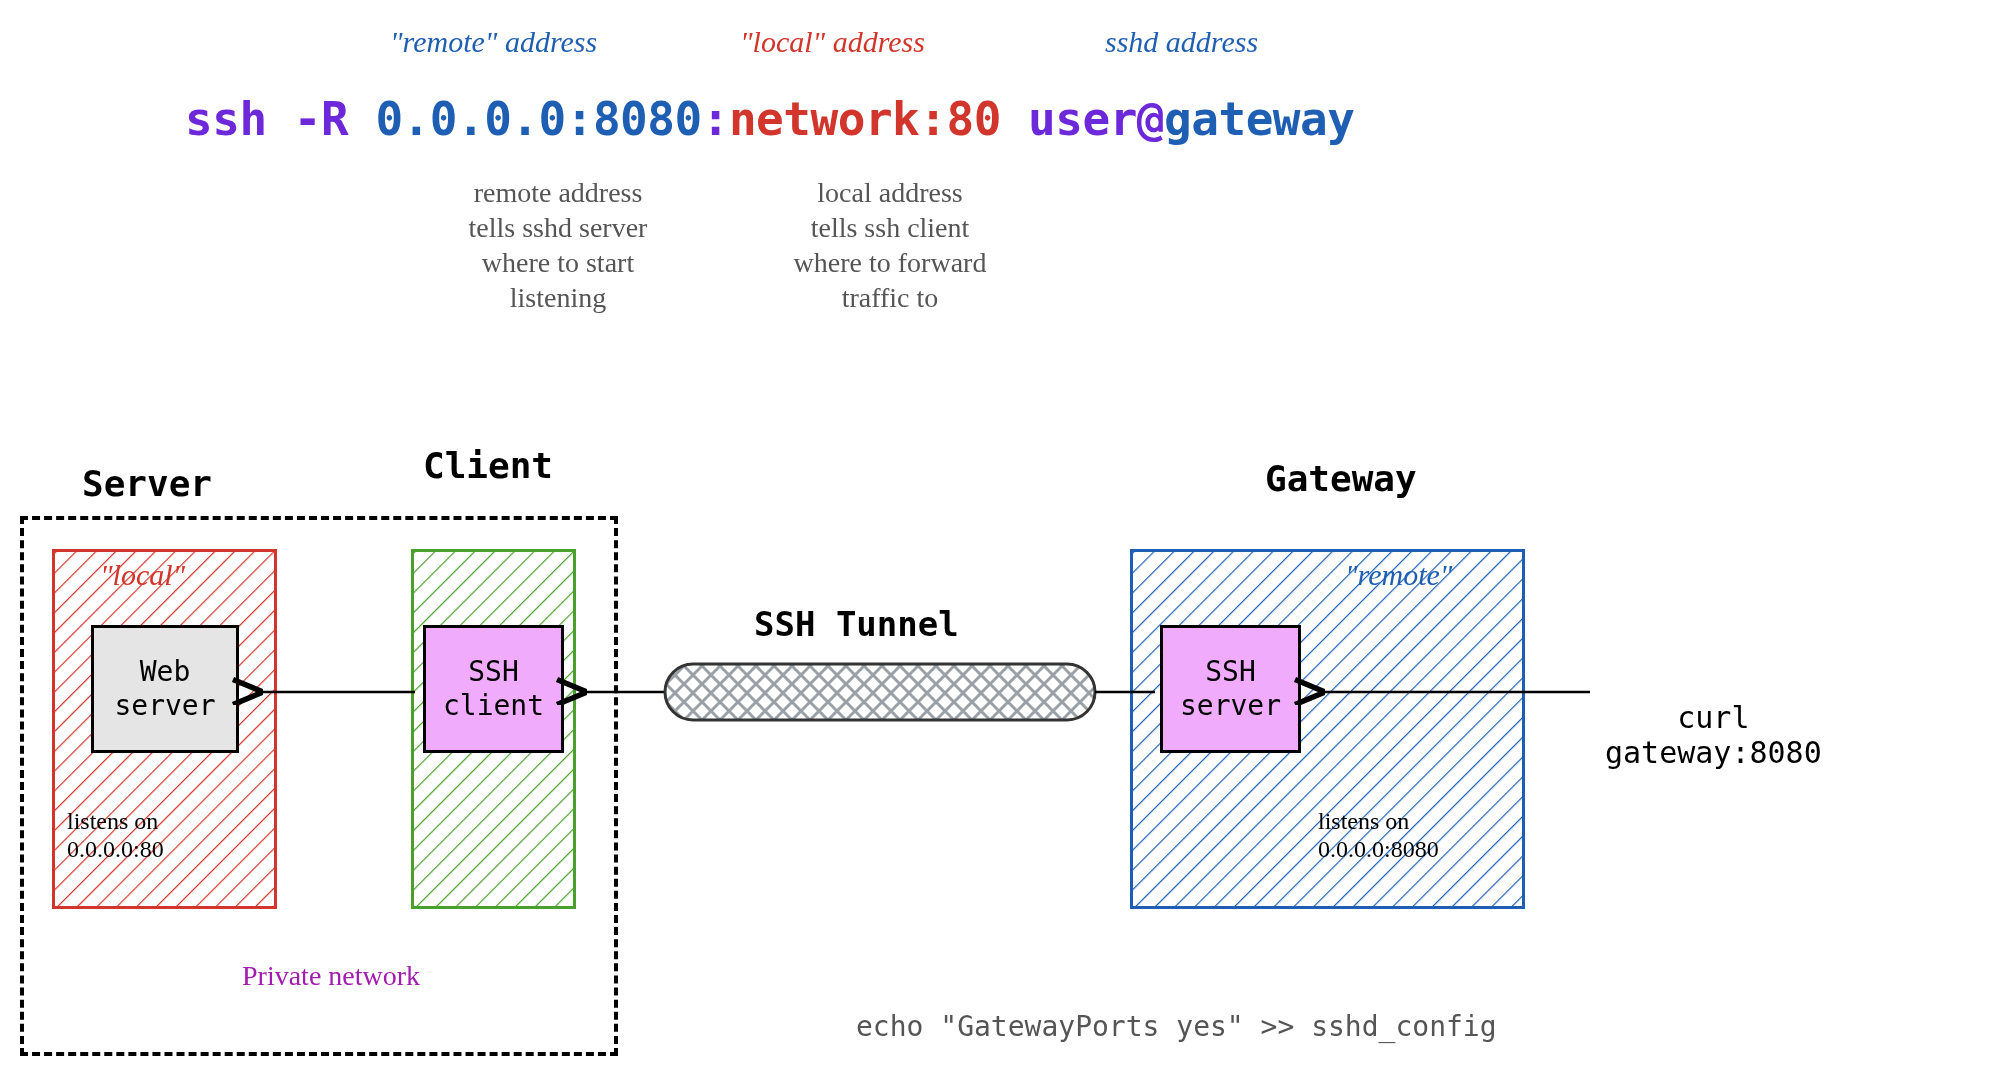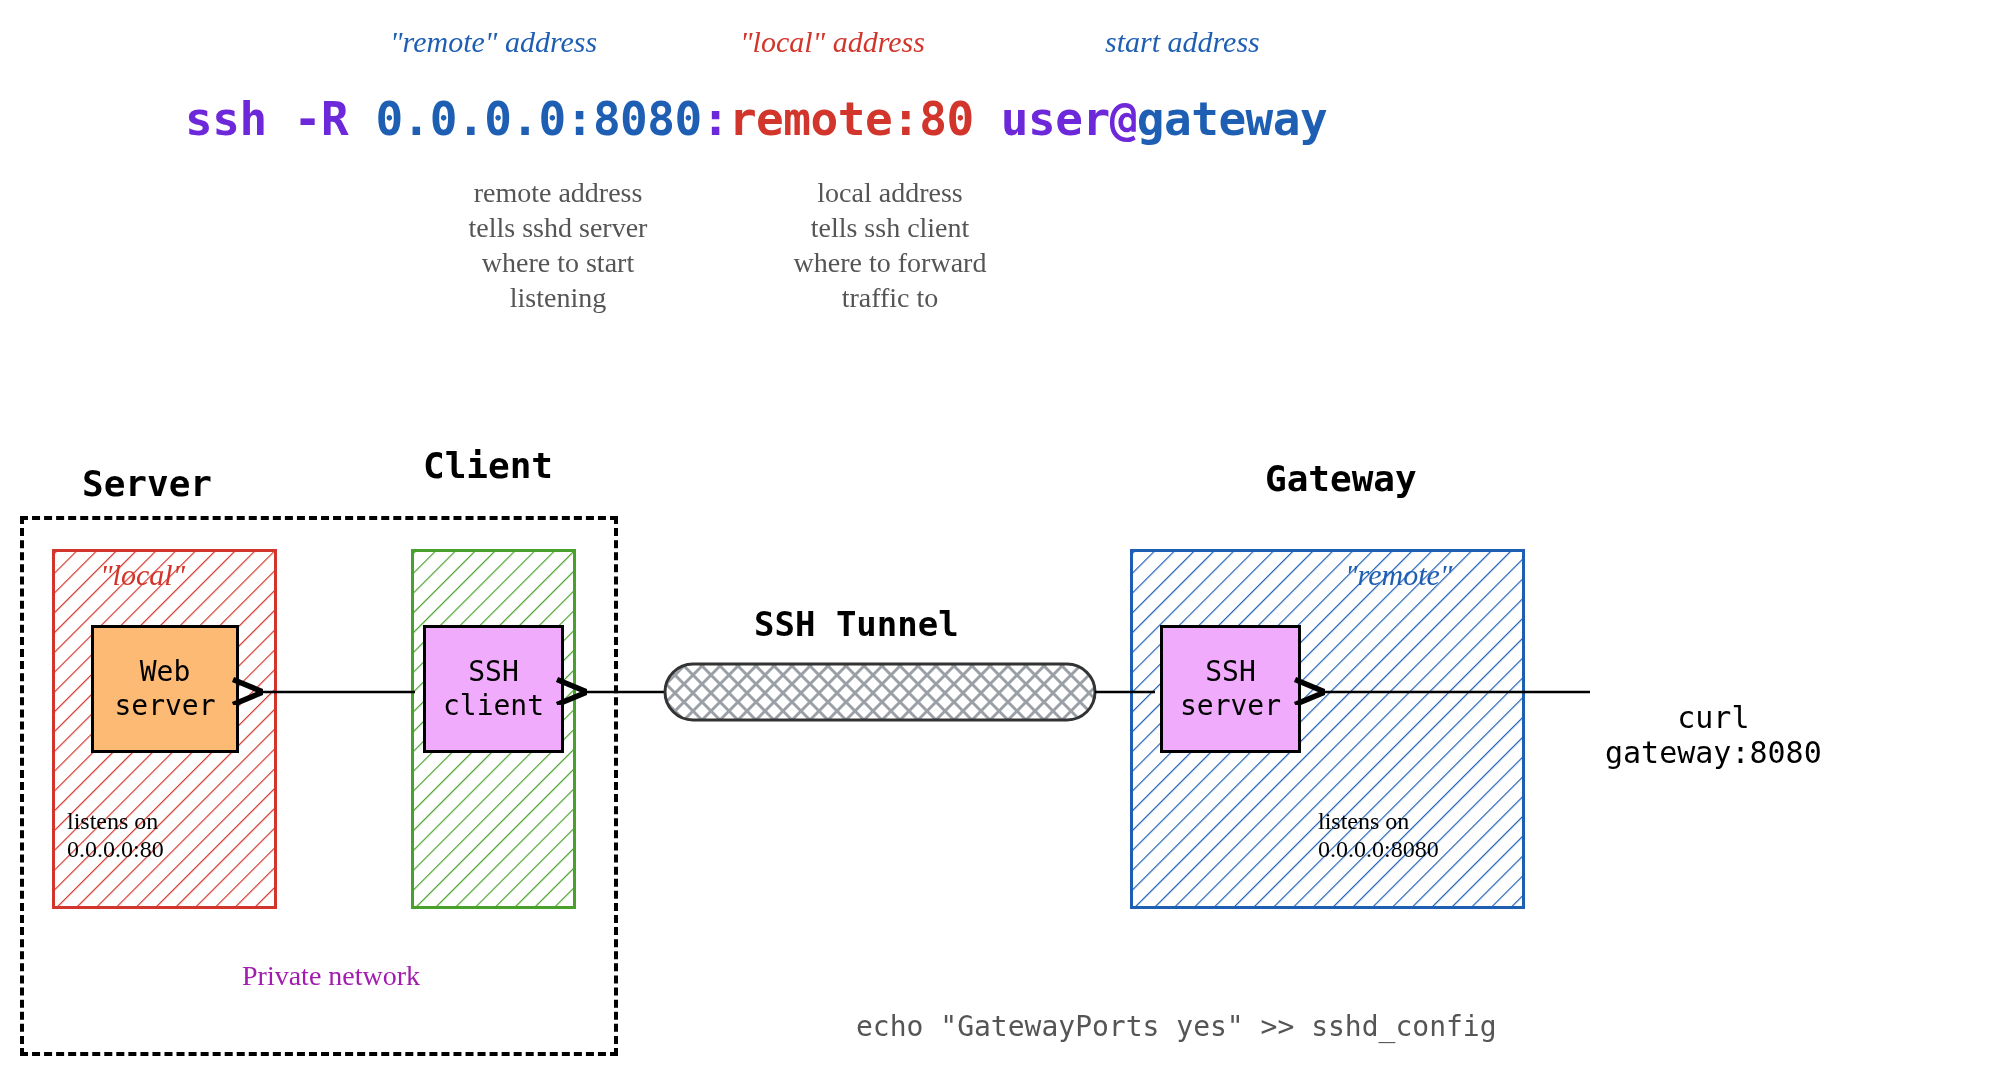--- a/index.html
+++ b/index.html
@@ -52,44 +52,44 @@
     background:#f0abfc;
     border:3px solid #000;
     display:flex;
     align-items:center;
     justify-content:center;
     text-align:center;
     font-size:28px;
     line-height:1.2;
     font-weight:500;
   }
-  .inner-box.red-fill { background:#fdba74; }
+  .inner-box.red-fill { background:#e5e5e5; }
 
   .box-caption { position:absolute; font-family: Liberation Serif, serif; font-size:24px; line-height:1.15;}
   .box-title   { position:absolute; font-family: "Comic Sans MS","Segoe Script",cursive; font-size:30px; font-style:italic;}
 
   .tunnel-label { position:absolute; font-size:34px; font-weight:600;margin-left:14px; }
 
   .curl { position:absolute; font-size:30px; text-align:center;margin-top:32px; }
 
   .footer-cmd { position:absolute; font-size:28px; color:#555; }
 
   .priv-label { position:absolute; font-size:28px; color:#a21caf; font-family:"Comic Sans MS","Segoe Script",cursive;}
 
   svg.overlay { position:absolute; left:0; top:0; pointer-events:none; }
 </style>
 </head>
 <body>
 
 <div class="abs top-label hand c-blue" style="left:390px; top:25px;">"remote" address</div>
 <div class="abs top-label hand c-red" style="left:740px; top:25px;">"local" address</div>
-<div class="abs top-label hand c-blue" style="left:1105px; top:25px;">start address</div>
+<div class="abs top-label hand c-blue" style="left:1105px; top:25px;">sshd address</div>
 
 <div class="abs cmd mono" style="left:185px; top:92px; white-space:nowrap;">
-  <span class="c-black">ssh -R </span><span class="c-blue">0.0.0.0:8080</span><span class="c-black">:</span><span class="c-red">remote:80</span><span class="c-black"> user@</span><span class="c-blue">gateway</span>
+  <span class="c-black">ssh -R </span><span class="c-blue">0.0.0.0:8080</span><span class="c-black">:</span><span class="c-red">network:80</span><span class="c-black"> user@</span><span class="c-blue">gateway</span>
 </div>
 
 <div class="abs explain" style="left:408px; top:175px; width:300px; white-space:pre-line;">remote address
 tells sshd server
 where to start
 listening</div>
 <div class="abs explain" style="left:740px; top:175px; width:300px; white-space:pre-line;">local address
 tells ssh client
 where to forward
 traffic to</div>

